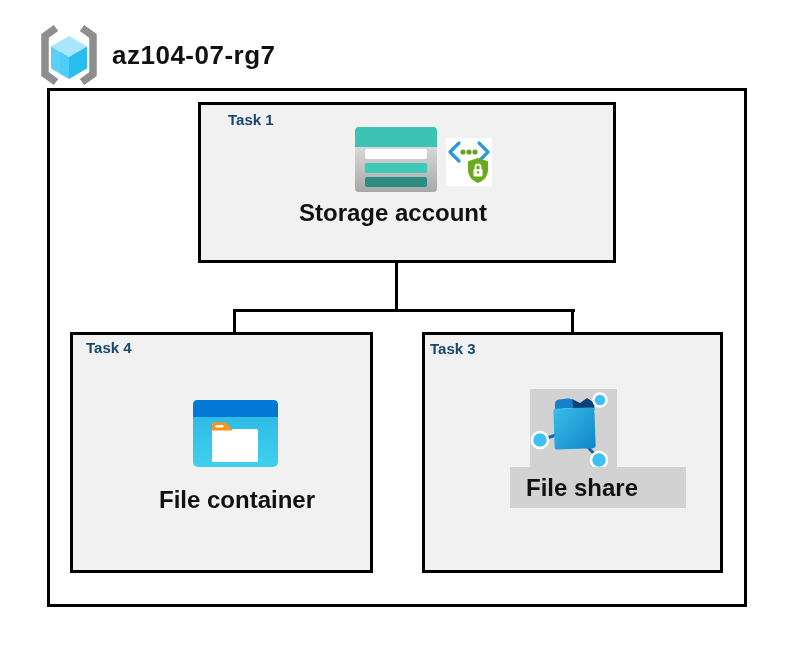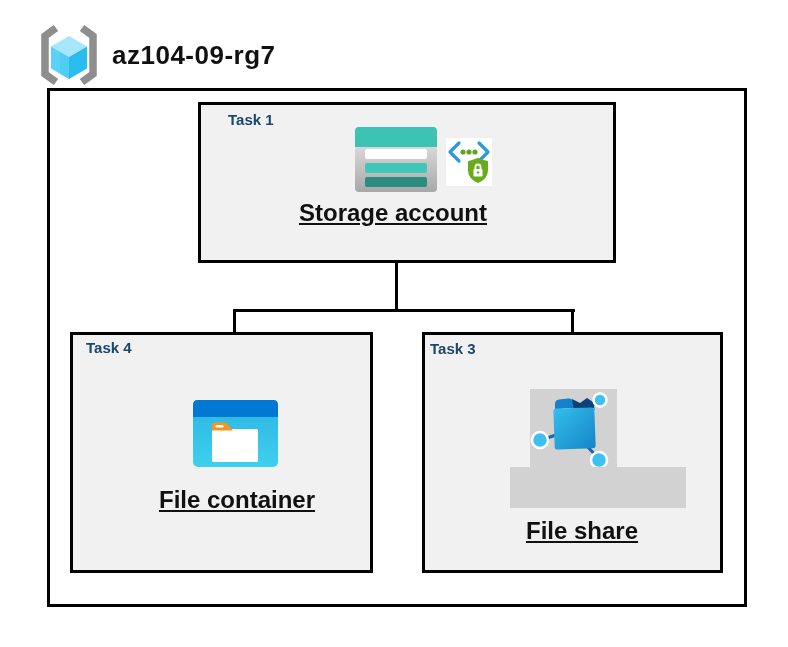--- a/index.html
+++ b/index.html
@@ -9,25 +9,25 @@
   .rg-label{left:112px;top:40px;font-size:26px;font-weight:bold;color:#111111;letter-spacing:0.5px;}
   .outer-rect{left:47px;top:88px;width:694px;height:513px;border:3px solid #000000;background:#ffffff;}
   .task-box{background:#F1F1F1;border:3px solid #000000;box-sizing:border-box;}
   .task1{left:198px;top:102px;width:418px;height:161px;}
   .task2{left:70px;top:332px;width:303px;height:241px;}
   .task3{left:422px;top:332px;width:301px;height:241px;}
   .task-label{font-size:15px;font-weight:bold;color:#17466E;}
   .t1l{left:228px;top:111px;}
   .t2l{left:86px;top:339px;}
   .t3l{left:430px;top:340px;}
-  .item-label{font-size:24px;font-weight:bold;color:#111111;text-align:center;text-decoration:underline;}
+  .item-label{font-size:24px;font-weight:bold;color:#111111;text-align:center;}
   .storage-label{left:253px;top:199px;width:280px;}
   .blob-label{left:97px;top:486px;width:280px;}
   .fileshare-bg{left:510px;top:467px;width:176px;height:41px;background:#D2D2D2;}
-  .fileshare-label{left:510px;top:467px;width:144px;line-height:41px;margin-top:43px;}
+  .fileshare-label{left:510px;top:467px;width:144px;line-height:41px;}
   .conn{background:#000000;}
   .conn-v1{left:395px;top:233px;width:3px;height:78px;}
   .conn-h {left:233px;top:309px;width:342px;height:3px;}
   .conn-v2{left:233px;top:309px;width:3px;height:85px;}
   .conn-v3{left:571px;top:309px;width:3px;height:82px;}
   .storage-icon{left:355px;top:127px;}
   .sas-icon{left:446px;top:138px;background:#ffffff;}
   .blob-icon{left:193px;top:400px;}
   .fs-block{left:530px;top:389px;width:87px;height:78px;background:#D2D2D2;}
   .rg-icon{left:36px;top:24px;}
@@ -39,21 +39,21 @@
 <div class="abs rg-icon">
   <svg width="66" height="62" viewBox="0 0 66 62">
     <polyline points="20,4 9,12 9,50 20,58" fill="none" stroke="#8E8E8E" stroke-width="7.5"></polyline>
     <polyline points="46,4 57,12 57,50 46,58" fill="none" stroke="#8E8E8E" stroke-width="7.5"></polyline>
     <polygon points="33,12 51,22.5 33,33 15,22.5" fill="#A8E7FB"></polygon>
     <polygon points="15,22.5 33,33 33,55 15,44.5" fill="#5BD1F7"></polygon>
     <polygon points="33,33 51,22.5 51,44.5 33,55" fill="#28BCEF"></polygon>
     <polygon points="33,33 33,55 24,49.8 24,27.8" fill="#45CAF4" opacity="0.55"></polygon>
   </svg>
 </div>
-<div class="abs rg-label">az104-09-rg7</div>
+<div class="abs rg-label">az104-07-rg7</div>
 
 <div class="abs outer-rect"></div>
 
 <div class="abs conn conn-v1"></div>
 <div class="abs conn conn-h"></div>
 <div class="abs conn conn-v2"></div>
 <div class="abs conn conn-v3"></div>
 
 <div class="abs task-box task1"></div>
 <div class="abs task-label t1l">Task 1</div>

